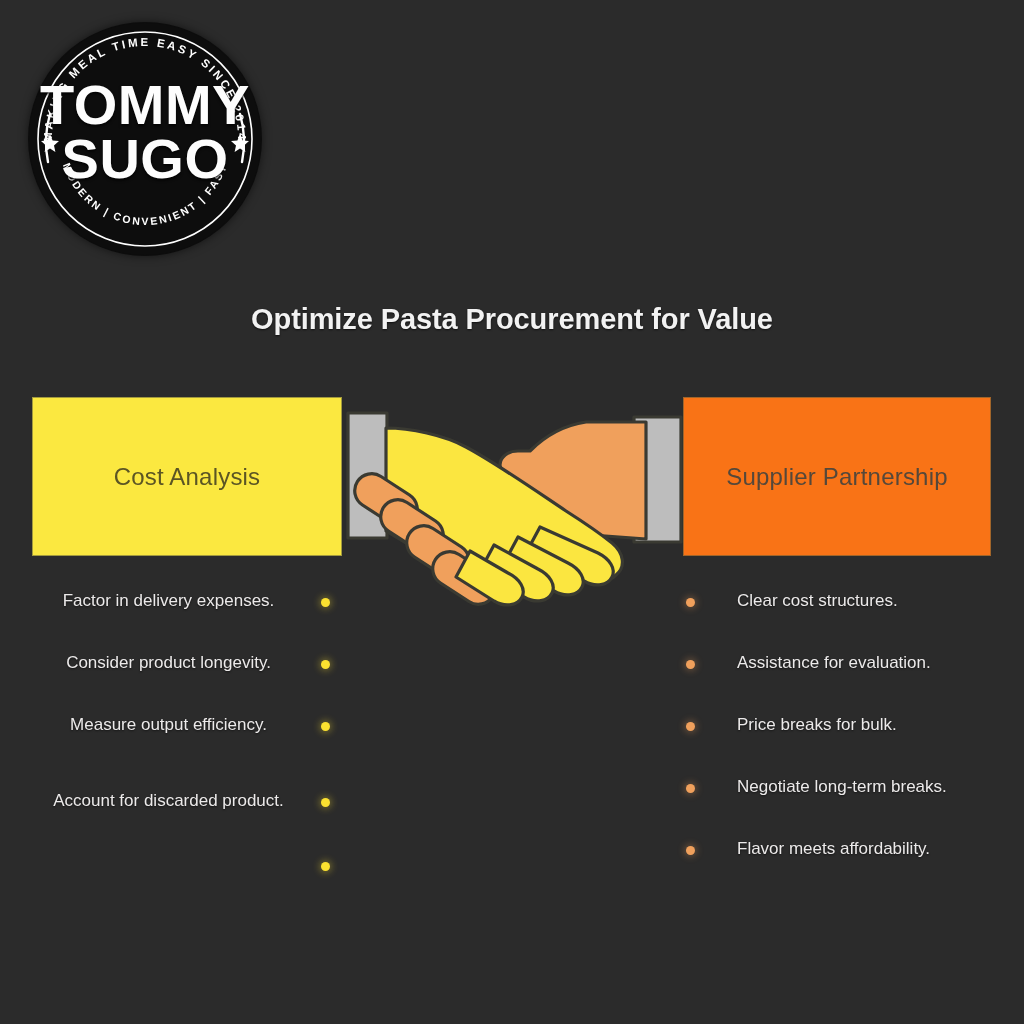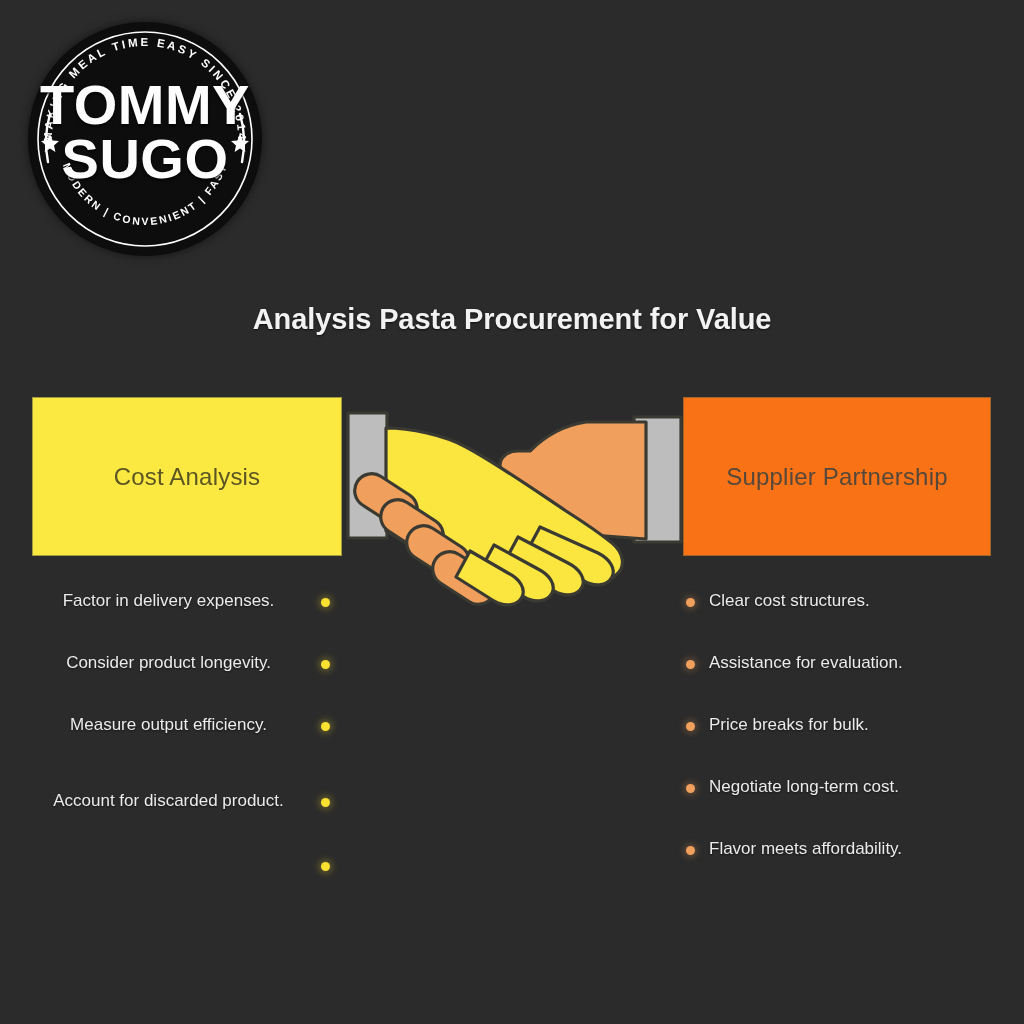--- a/index.html
+++ b/index.html
@@ -145,21 +145,21 @@
   }
   .bullet-text {
     flex: 1 1 auto;
     color: #eceaea;
     font-family: "Liberation Sans", sans-serif;
     font-size: 17px;
     line-height: 1.33;
     text-shadow: 0 1px 2px rgba(0,0,0,0.55);
   }
   #list-left .bullet-text  { text-align: center; }
-  #list-right .bullet-text { text-align: left; }
+  #list-right .bullet-text { text-align: left; margin-left: 28px; }
 </style>
 </head>
 <body>
 
 <div id="canvas">
 
   <div id="logo-badge">
     <svg id="logo-svg" viewBox="0 0 234 234">
       <defs>
         <path id="arcTop" d="M 24,117 A 93,93 0 0 1 210,117"></path>
@@ -178,21 +178,21 @@
       <path d="M 212,92 A 100,100 0 0 1 214,140" fill="none" stroke="#ffffff" stroke-width="2.4" stroke-linecap="round"></path>
       <polygon points="22,112 24.6,118.4 31,119 26,123.6 27.4,130 22,126.6 16.6,130 18,123.6 13,119 19.4,118.4" fill="#ffffff"></polygon>
       <polygon points="212,112 214.6,118.4 221,119 216,123.6 217.4,130 212,126.6 206.6,130 208,123.6 203,119 209.4,118.4" fill="#ffffff"></polygon>
     </svg>
     <div id="logo-wordmark">
       <span>TOMMY</span>
       <span class="ln2">SUGO</span>
     </div>
   </div>
 
-  <div id="main-title">Analysis Pasta Procurement for Value</div>
+  <div id="main-title">Optimize Pasta Procurement for Value</div>
 
   <div id="box-left" class="pillar-box">
     <span class="pillar-label">Cost Analysis</span>
   </div>
   <div id="box-right" class="pillar-box">
     <span class="pillar-label">Supplier Partnership</span>
   </div>
 
   <svg id="handshake" viewBox="0 0 352 240">
     <g stroke="#3a3a32" stroke-width="3.2" stroke-linejoin="round" stroke-linecap="round">
@@ -262,21 +262,21 @@
     <div class="bullet-row" style="top:74px">
       <span class="bullet-dot"></span>
       <span class="bullet-text">Assistance for evaluation.</span>
     </div>
     <div class="bullet-row" style="top:136px">
       <span class="bullet-dot"></span>
       <span class="bullet-text">Price breaks for bulk.</span>
     </div>
     <div class="bullet-row" style="top:198px">
       <span class="bullet-dot"></span>
-      <span class="bullet-text">Negotiate long-term cost.</span>
+      <span class="bullet-text">Negotiate long-term breaks.</span>
     </div>
     <div class="bullet-row" style="top:260px">
       <span class="bullet-dot"></span>
       <span class="bullet-text">Flavor meets affordability.</span>
     </div>
   </div>
 
 </div>
 
 </body></html>

